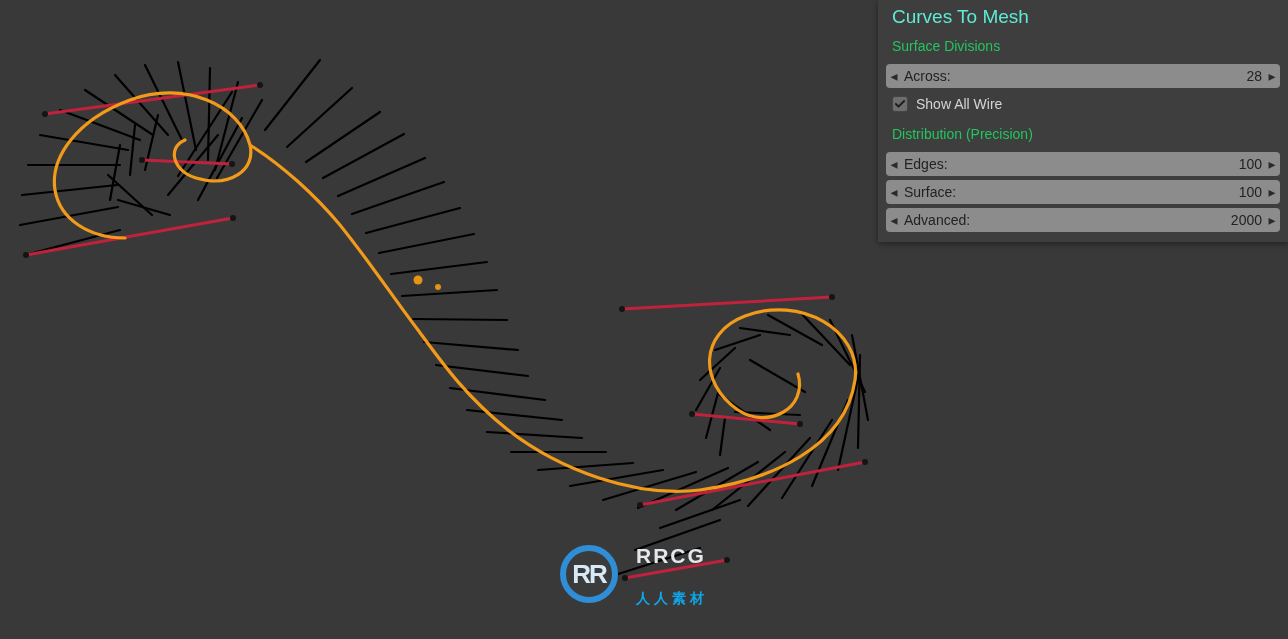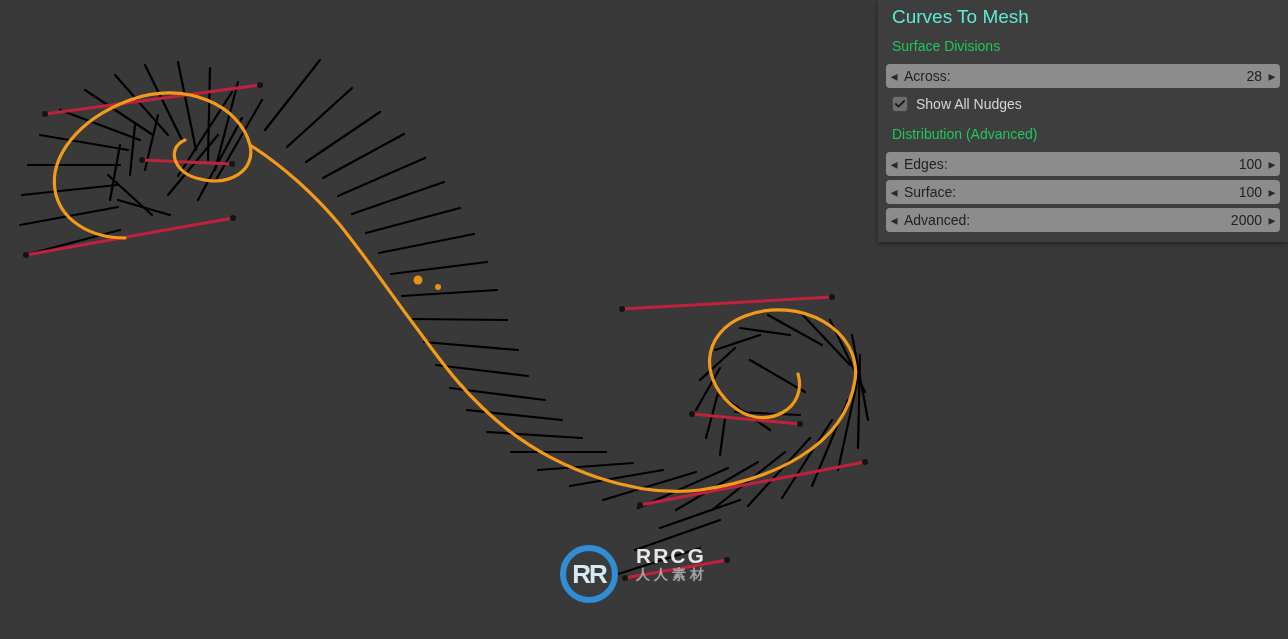--- a/index.html
+++ b/index.html
@@ -52,21 +52,21 @@
     }
     .watermark .ring {
       width: 58px; height: 58px; border-radius: 50%;
       border: 6px solid #2f8ed6; display: flex;
       align-items: center; justify-content: center;
       background: #3b3b3b;
       position: relative;
     }
     .watermark .ring .inner { font-weight: 800; font-size: 26px; color: #d6e9f6; letter-spacing: -2px; }
     .watermark .wm-text .t1 { font-size: 21px; font-weight: 800; letter-spacing: 2px; color: #e4e8ec; line-height: 1; }
-    .watermark .wm-text .t2 { font-size: 14px; font-weight: 700; letter-spacing: 4px; color: #a3a3a3; }
+    .watermark .wm-text .t2 { font-size: 14px; font-weight: 700; letter-spacing: 4px; color: #0ea5e9; margin-top: 24px; }
 
     .canvas-svg { position: absolute; inset: 0; z-index: 1; }
   </style>
 </head>
 <body>
 
 <div class="viewport">
   <svg class="canvas-svg" viewBox="0 0 1288 639" width="1288" height="639">
 
     <g stroke="#000" stroke-width="2.2" fill="none" stroke-linecap="round">
@@ -201,25 +201,25 @@
     <span class="nf-value">28</span>
     <span class="arrow right">▸</span>
   </div>
 
   <div class="check-row">
     <span class="check">
       <svg viewBox="0 0 16 16">
           <path d="M2.5 8 L6 11.5 L13.5 4" stroke="#1a1a1a" stroke-width="2.4" fill="none" stroke-linecap="round" stroke-linejoin="round"></path>
         </svg>
     </span>
-    <span>Show All Nudges</span>
-  </div>
-
-
-  <div class="panel-sub" style="padding-top:10px;">Distribution (Advanced)</div>
+    <span>Show All Wire</span>
+  </div>
+
+
+  <div class="panel-sub" style="padding-top:10px;">Distribution (Precision)</div>
 
   <div class="number-field">
     <span class="arrow left">◂</span>
     <span class="nf-label">Edges:</span>
     <span class="nf-value">100</span>
     <span class="arrow right">▸</span>
   </div>
 
   <div class="number-field">
     <span class="arrow left">◂</span>

